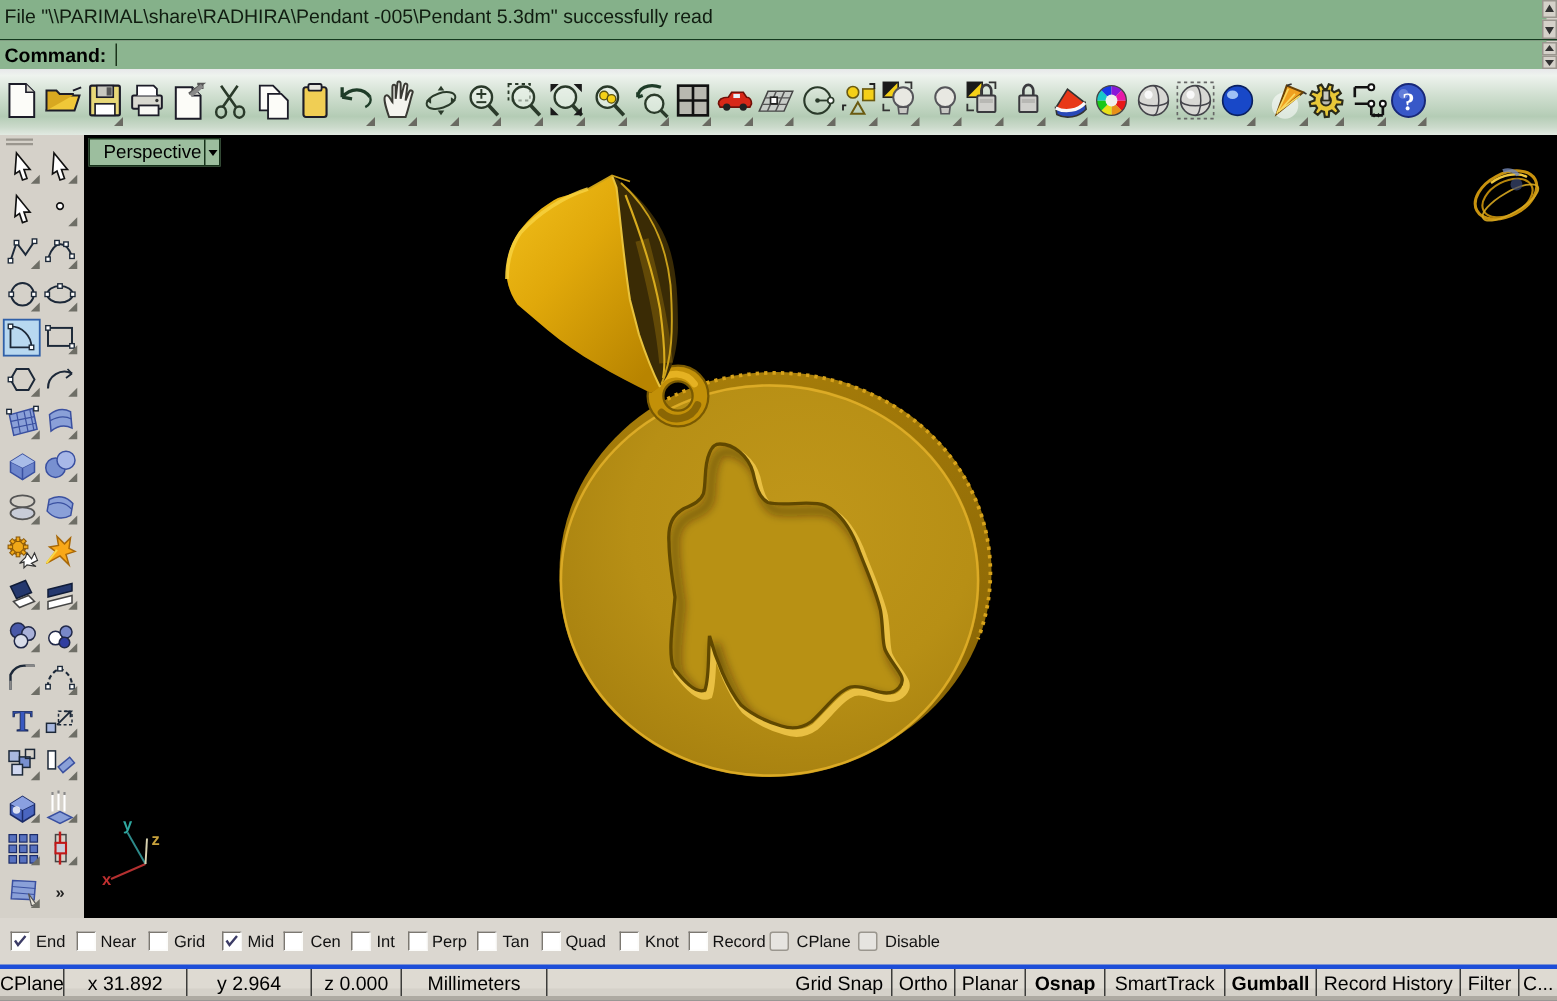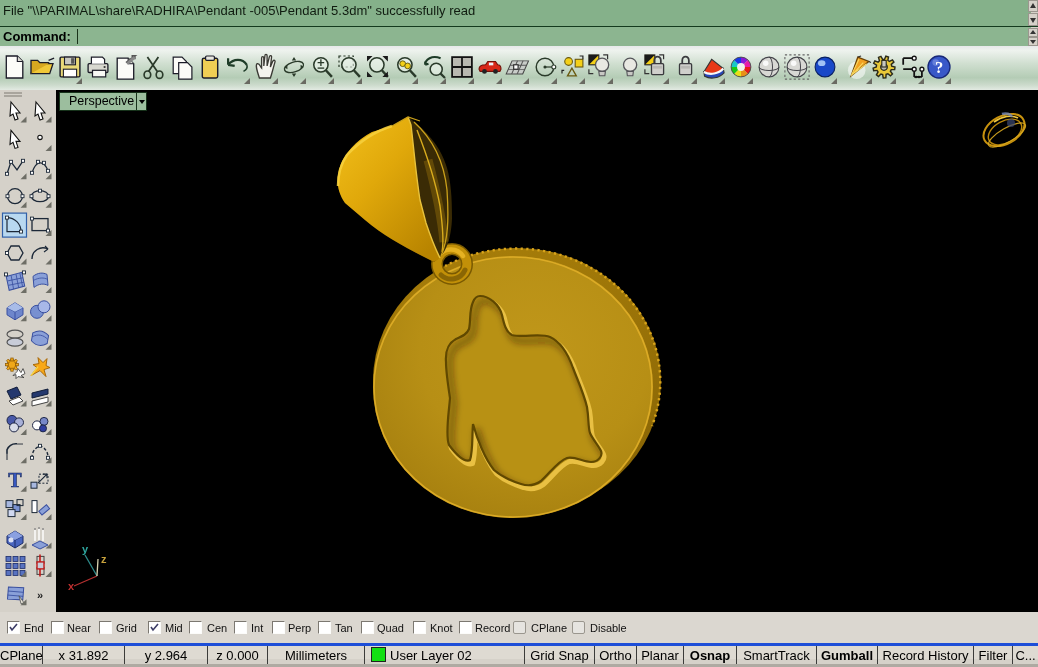--- a/index.html
+++ b/index.html
@@ -619,21 +619,20 @@
       <span class="osit" style="left:531px">CPlane</span>
     <span class="cb cbg" style="left:572px"></span>
       <span class="osit" style="left:590px">Disable</span>
   </div>
   <div class="abs" id="status">
     <span class="sc" style="left:0;width:43px">CPlane</span>
     <span class="sc" style="left:43px;width:82px">x 31.892</span>
     <span class="sc" style="left:125px;width:83px">y 2.964</span>
     <span class="sc" style="left:208px;width:60px">z 0.000</span>
     <span class="sc" style="left:268px;width:97px">Millimeters</span>
-    <span class="sc" style="left:365px;width:160px;text-align:left"><span style="display:inline-block;width:13px;height:13px;background:#12e012;border:1px solid #222;vertical-align:-2px;margin:0 4px 0 6px"></span>User Layer 02</span>
     <span class="sc" style="left:525px;width:70px">Grid Snap</span>
     <span class="sc" style="left:595px;width:42px">Ortho</span>
     <span class="sc" style="left:637px;width:47px">Planar</span>
     <span class="sc" style="left:684px;width:53px;font-weight:bold">Osnap</span>
     <span class="sc" style="left:737px;width:80px">SmartTrack</span>
     <span class="sc" style="left:817px;width:61px;font-weight:bold">Gumball</span>
     <span class="sc" style="left:878px;width:96px">Record History</span>
     <span class="sc" style="left:974px;width:39px">Filter</span>
     <span class="sc" style="left:1013px;width:25px;border-right:none">C...</span>
   </div>

